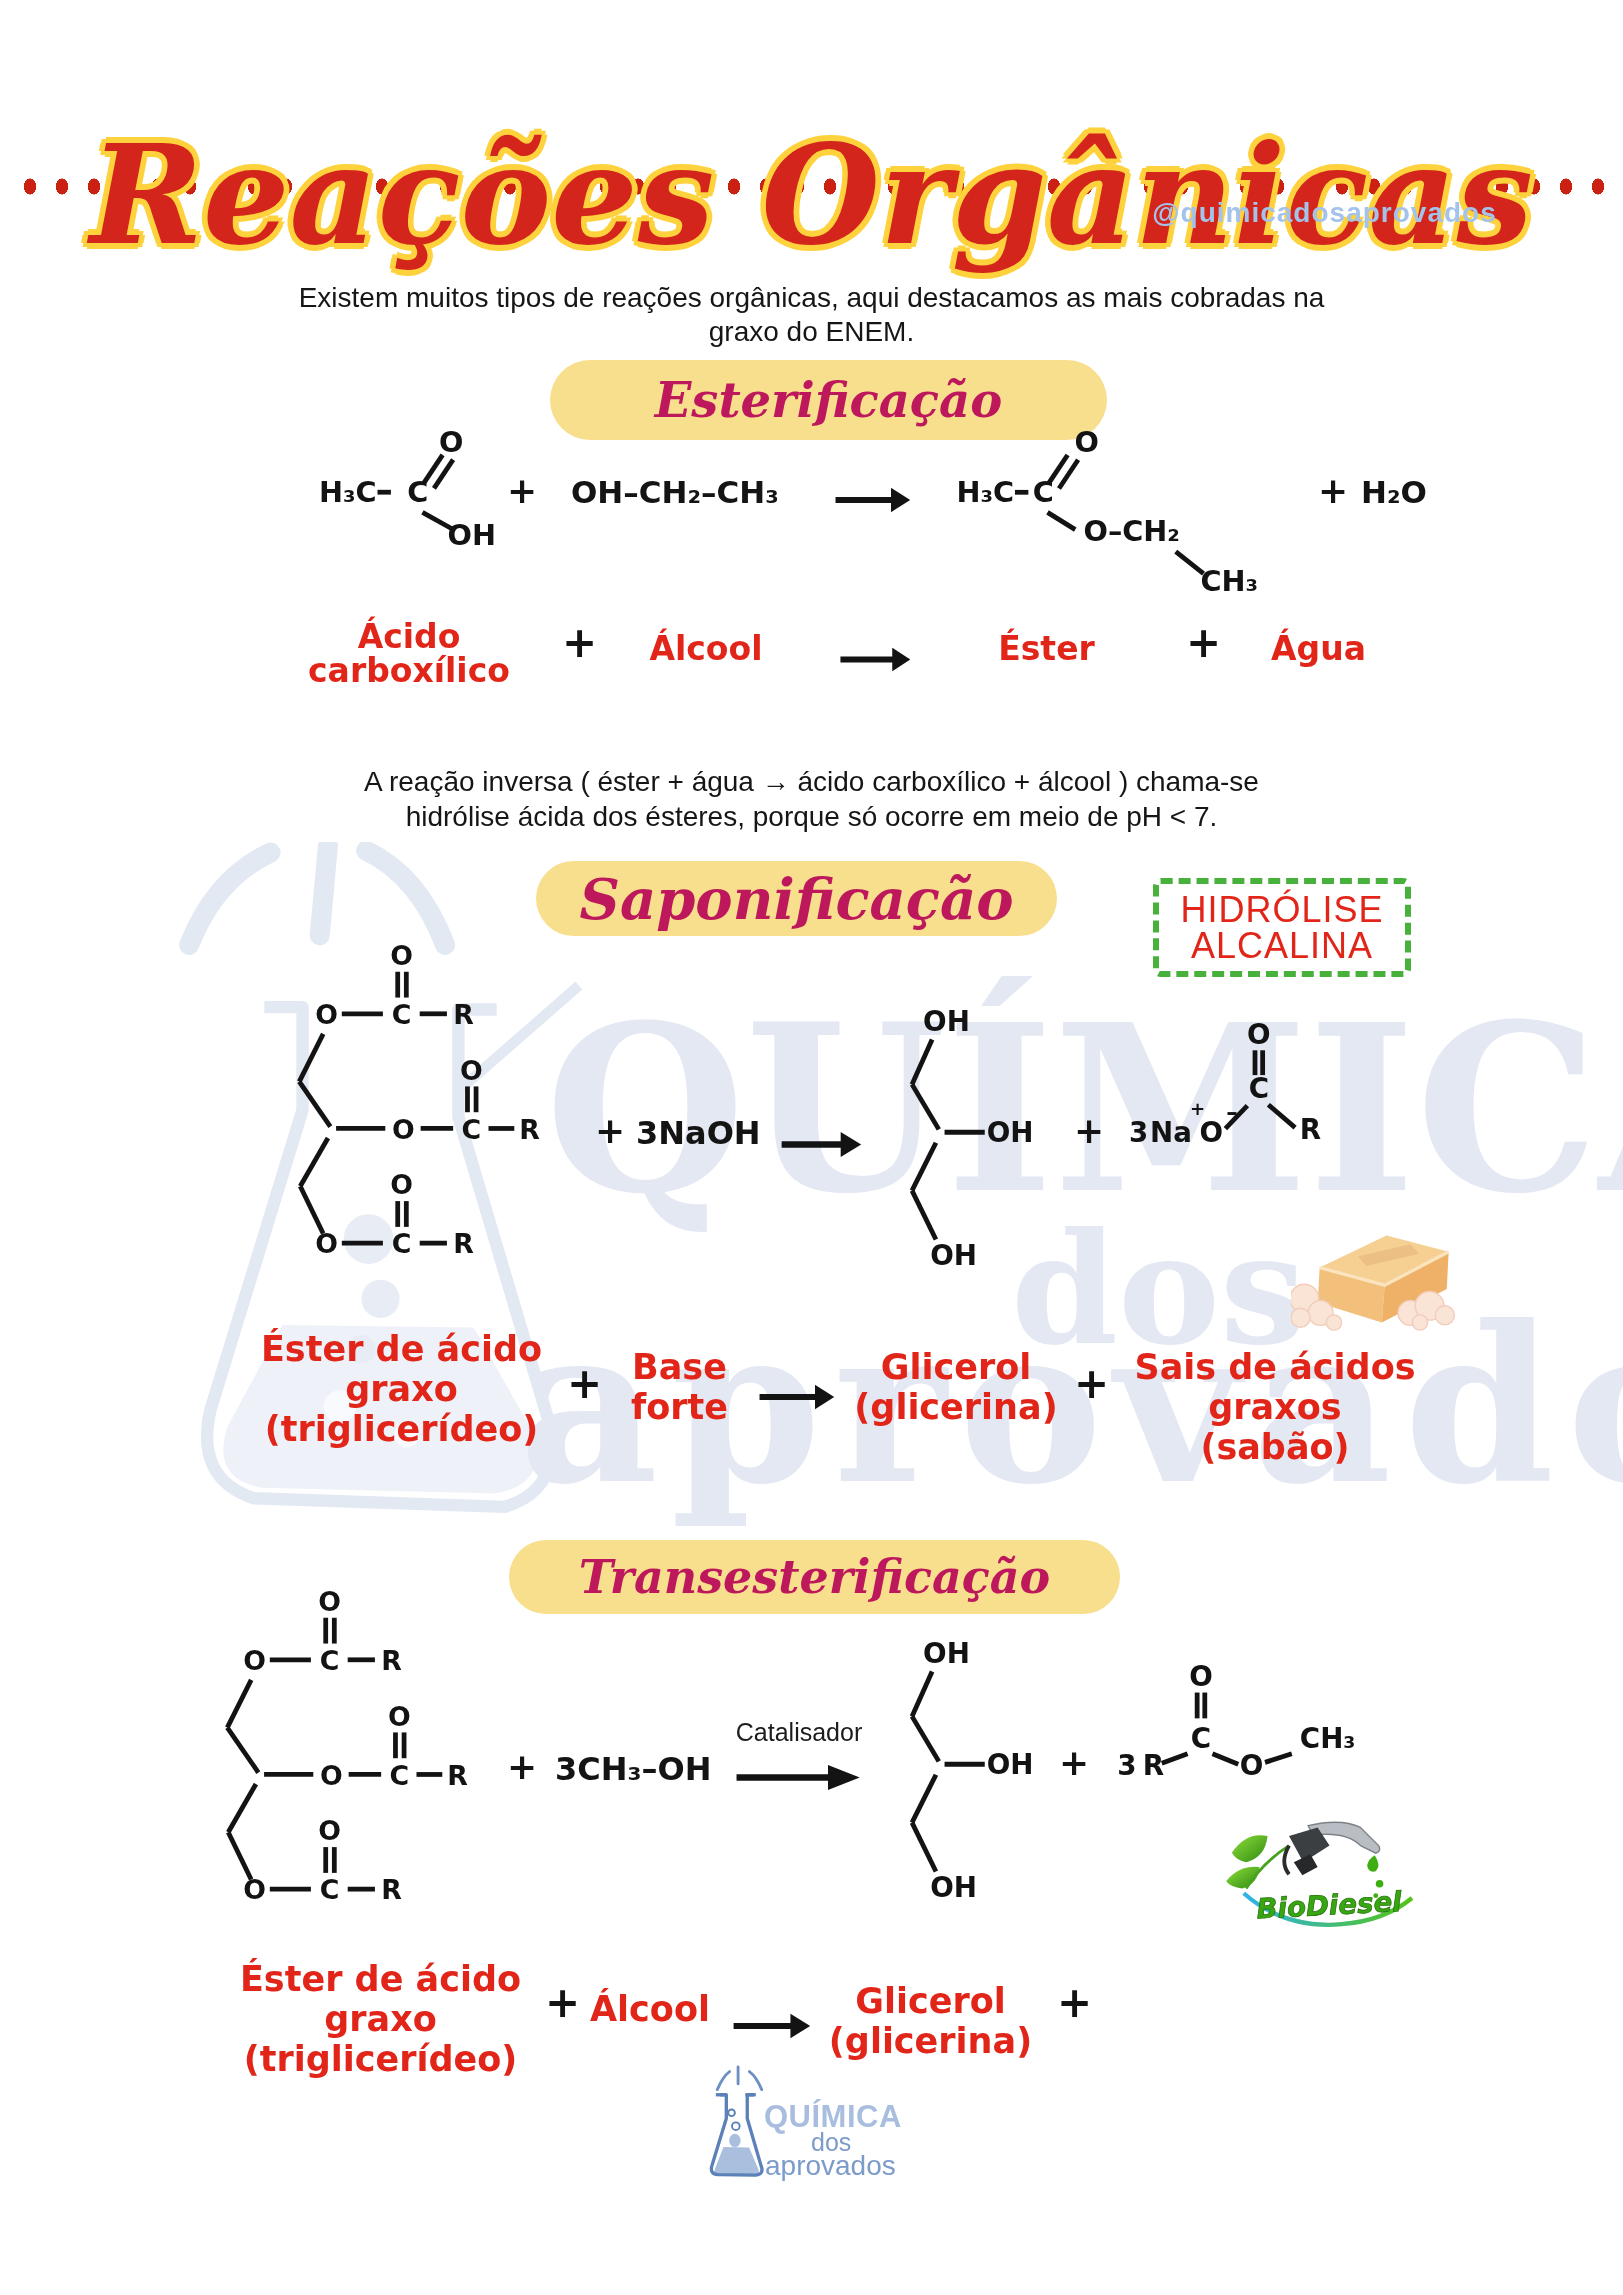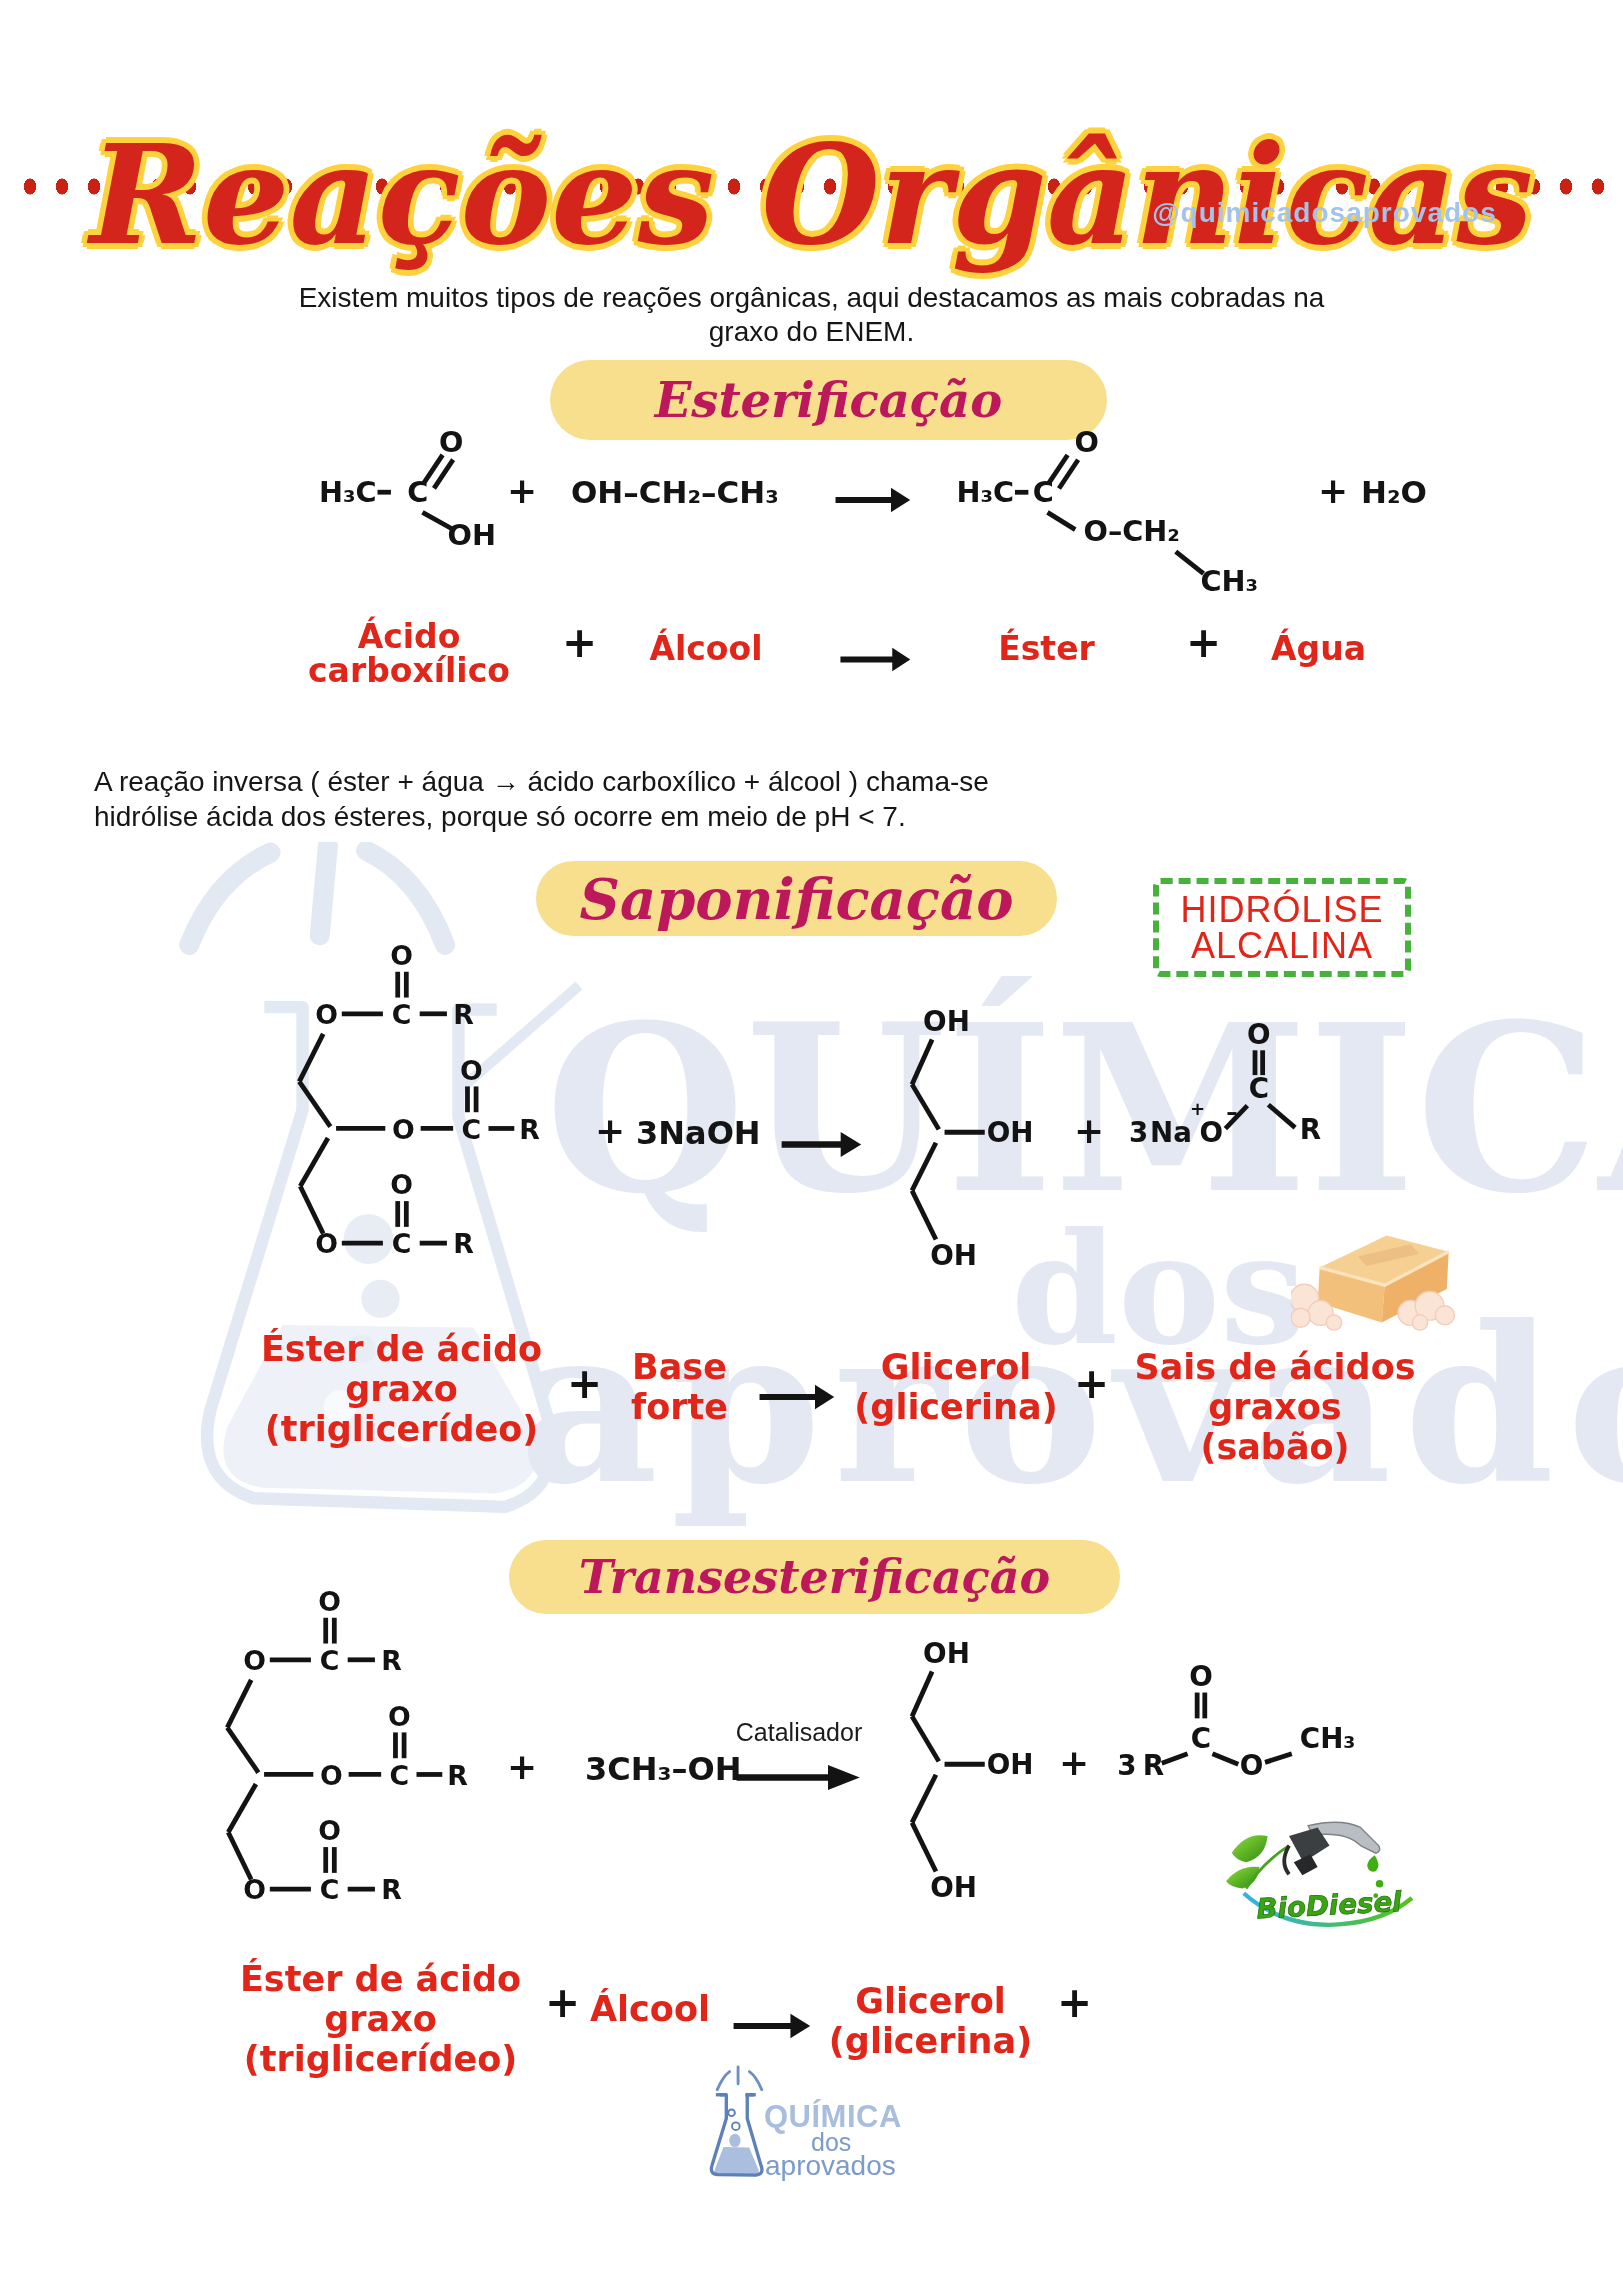--- a/index.html
+++ b/index.html
@@ -56,21 +56,21 @@
   .arrow-slot{position:absolute;z-index:1;}
   .arrow-slot svg{width:100%;height:100%;display:block;}
 
   
   .rl{position:absolute;color:#e22519;font-family:"DejaVu Sans",sans-serif;font-weight:bold;
       text-align:center;z-index:1;}
   .rl1{font-size:33px;line-height:34px;}
   .rl2{font-size:35px;line-height:40px;}
   .bp{position:absolute;color:#141414;font-family:"DejaVu Sans",sans-serif;font-weight:bold;
       font-size:42px;line-height:1;z-index:1;}
-  .note{left:94px;top:736px;width:1435px;font-size:28px;line-height:35px;
+  .note{left:94px;top:736px;width:1435px;text-align:center;font-size:28px;line-height:35px;
         color:#161616;z-index:1;}
 
   
   .footer-logo{left:703px;top:2056px;width:249px;height:143px;z-index:1;}
   .flogo-q{position:absolute;left:61px;top:43px;font-size:31px;font-weight:bold;color:#a9bedf;
            letter-spacing:0.5px;font-family:"Liberation Sans",sans-serif;}
   .flogo-d{position:absolute;left:108px;top:72px;font-size:25px;color:#7b9bca;}
   .flogo-a{position:absolute;left:62px;top:94px;font-size:28px;color:#7b9bca;}
 </style>
 </head>
@@ -301,21 +301,21 @@
         <line x1="262" y1="536" x2="262" y2="590"></line>
       <text x="95" y="645" text-anchor="middle">O</text>
       <text x="252" y="645" text-anchor="middle">C</text>
       <text x="382" y="645" text-anchor="middle">R</text>
       <line x1="127" y1="624" x2="213" y2="624"></line>
         <line x1="290" y1="624" x2="347" y2="624"></line>
     </svg>
     </div>
 
   <div class="eqp" style="left:507px;top:1749px;">+</div>
-  <div class="fx" style="left:585px;top:1753px;">3CH₃–OH</div>
+  <div class="fx" style="left:555px;top:1753px;">3CH₃–OH</div>
   <div class="cat" style="left:689px;top:1718px;width:220px;">Catalisador</div>
   <div class="arrow-slot" style="left:734px;top:1763px;width:127px;height:29px;">
       <svg viewBox="0 0 200 60" preserveAspectRatio="none">
         <line x1="4" y1="30" x2="152" y2="30" stroke="#131313" stroke-width="13"></line>
         <polygon points="148,4 148,56 198,30" fill="#131313"></polygon>
       </svg>
     </div>
 
   <div class="abs chem" style="left:889px;top:1636px;width:158px;height:268px;">
       <svg viewBox="0 0 330 560" style="width:100%;height:100%;display:block;">

